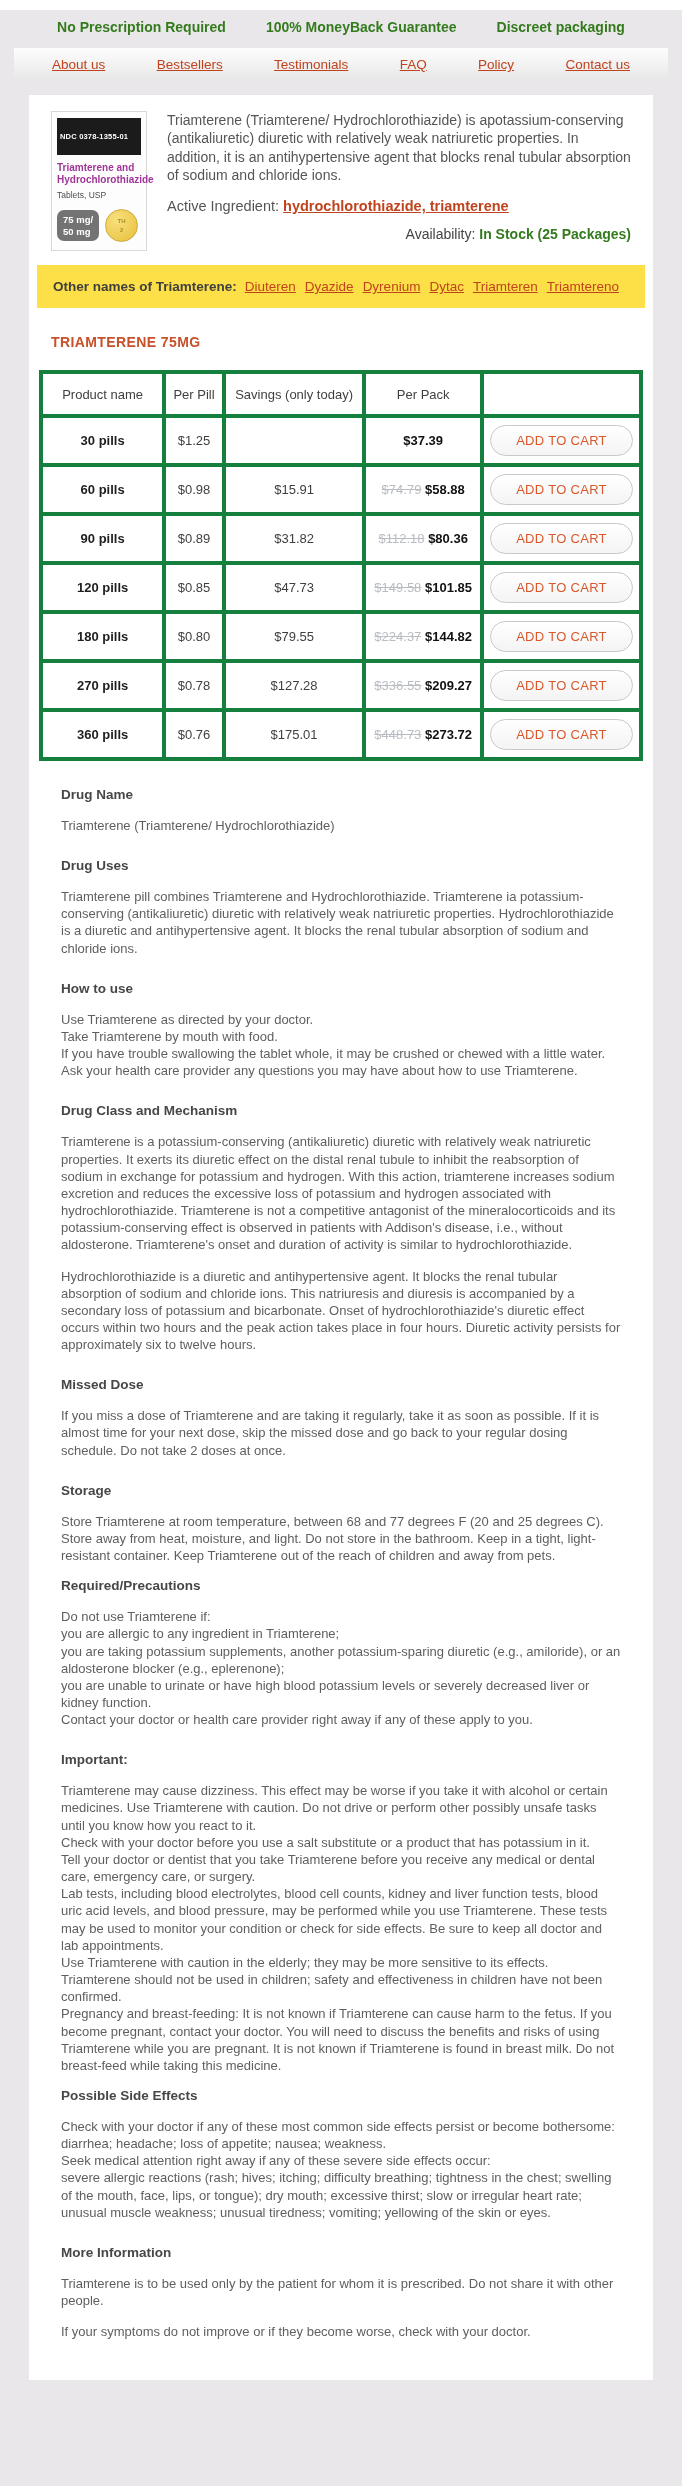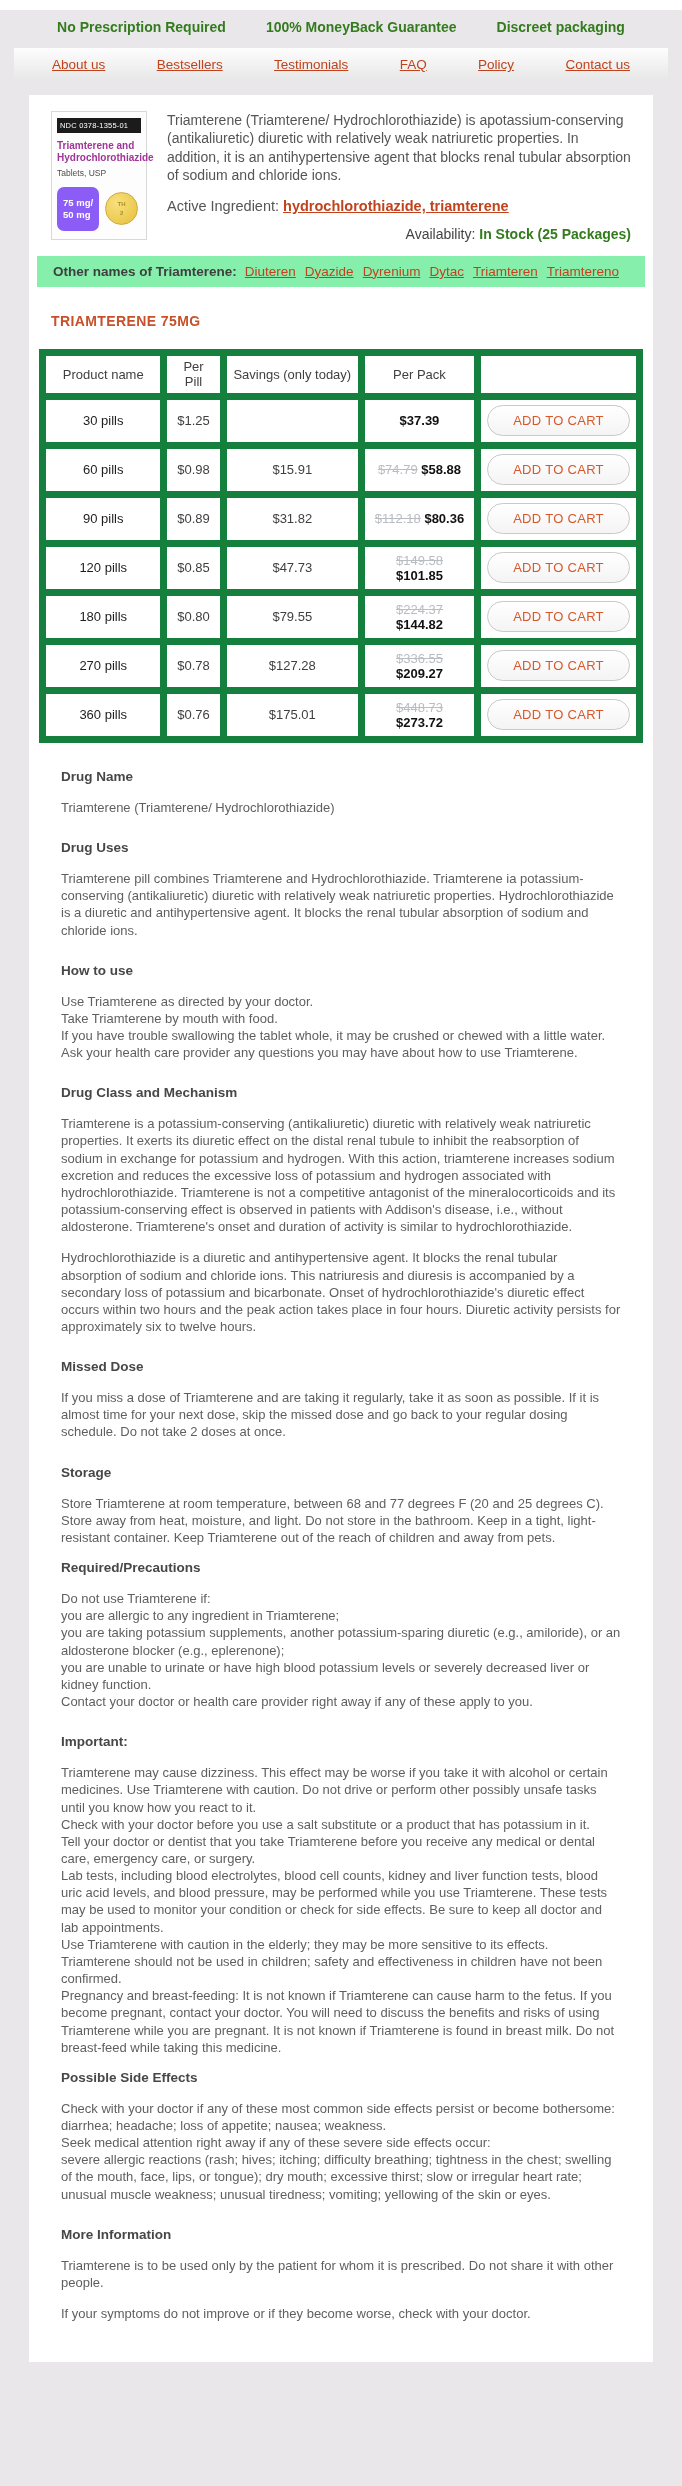--- a/index.html
+++ b/index.html
@@ -15,48 +15,48 @@
   .navbar { margin:4px 14px 14px; height:33px; background:linear-gradient(#fdfdfd,#e7e7e7);
             display:flex; align-items:center; justify-content:space-between; padding:0 38px; }
   .nav-link { color:#c0431d; font-size:13.5px; text-decoration:underline; }
 
   
   .card { margin:0 29px; background:#ffffff; padding:16px 8px 26px; }
   .product-title { color:#d8582b; font-size:19px; font-weight:bold; letter-spacing:.5px; margin:12px 14px 20px; }
 
   .product-row { margin:0 14px; display:flex; gap:20px; }
   .pack-img { width:96px; flex:0 0 96px; border:1px solid #d8d8d8; background:#fdfdfd; padding:6px 5px 8px; align-self:flex-start; }
-  .ndc-bar { background:#1b1b1b; color:#ffffff; font-size:7.5px; font-weight:normal; padding:3px 3px; letter-spacing:.2px; }
+  .ndc-bar { background:#1b1b1b; color:#ffffff; font-size:7.5px; font-weight:bold; padding:14px 3px; letter-spacing:.2px; }
   .pack-drug-name { color:#a03598; font-weight:bold; font-size:10px; line-height:1.2; margin-top:7px; }
   .pack-form { color:#4d4d4d; font-weight:normal; font-size:8.5px; margin-top:4px; }
   .pack-bottom { display:flex; align-items:center; gap:6px; margin-top:9px; }
-  .strength-box { background:#8b5cf6; color:#fff; font-weight:bold; font-size:9.5px; line-height:1.25;
-                  border-radius:7px; padding:10px 6px; white-space:pre-line; }
+  .strength-box { background:#737373; color:#fff; font-weight:bold; font-size:9.5px; line-height:1.25;
+                  border-radius:7px; padding:4px 6px; white-space:pre-line; }
   .pill { width:33px; height:33px; border-radius:50%; background:radial-gradient(circle at 35% 32%, #f8e07e, #ecc94e 70%, #dfb93e);
           border:1px solid #cfa93a; display:flex; flex-direction:column; align-items:center; justify-content:center;
           color:#a98f22; font-size:6px; font-weight:bold; white-space:pre-line; text-align:center; line-height:1.4; }
 
   .product-desc { flex:1; font-size:14px; color:#555; }
   .product-desc p { line-height:1.32; }
   .active-line { margin-top:13px; font-size:14.5px; color:#555; }
   .active-link { color:#c0431d; font-weight:bold; text-decoration:underline; }
   .availability-line { margin-top:12px; text-align:right; font-size:14px; color:#444; }
   .availability-value { color:#347b1e; font-weight:bold; }
 
-  .other-names { background:#86efac; margin:14px 0 0; padding:8px 16px; font-size:13.5px; }
+  .other-names { background:#fde047; margin:14px 0 0; padding:14px 16px; font-size:13.5px; }
   .other-names-label { font-weight:bold; color:#3f3f3f; margin-right:8px; }
   .oname { color:#c0431d; text-decoration:underline; margin-right:9px; }
 
   .pricing-title { color:#c8502a; font-size:14px; font-weight:bold; letter-spacing:.4px; margin:26px 14px 20px; }
 
   table.pricing { border-collapse:collapse; width:calc(100% - 4px); margin:0 2px; font-size:13px; color:#3f3f3f; }
-  table.pricing th, table.pricing td { border:7px solid #15803d; }
+  table.pricing th, table.pricing td { border:4px solid #15803d; }
   table.pricing th { font-weight:normal; height:44px; text-align:center; padding:0 6px; }
   table.pricing td { height:49px; text-align:center; padding:0 6px; }
-  td.c-name { text-align:left; padding-left:16px; font-weight:normal; color:#1e1e1e; width:21%; }
+  td.c-name { text-align:left; padding-left:16px; font-weight:bold; color:#1e1e1e; width:21%; }
   th:nth-child(1){ width:21%; } th:nth-child(2){ width:10%; } th:nth-child(3){ width:24%; }
   th:nth-child(4){ width:20%; } th:nth-child(5){ width:25%; }
   td.c-pack b { color:#111; }
   td.c-pack .old { color:#b9bdc2; text-decoration:line-through; }
   .cart-btn { background:linear-gradient(#ffffff,#f4f4f4); border:1px solid #c9c9c9; border-radius:16px;
               color:#d8582b; font-size:13px; padding:7px 0; width:143px; letter-spacing:.3px; cursor:pointer;
               font-family:"Liberation Sans","DejaVu Sans",sans-serif; }
 
   .sections { margin:26px 24px 0; font-size:13px; color:#5f5f5f; }
   .section h3 { color:#474747; font-size:13.5px; font-weight:bold; margin:24px 0 15px; }

